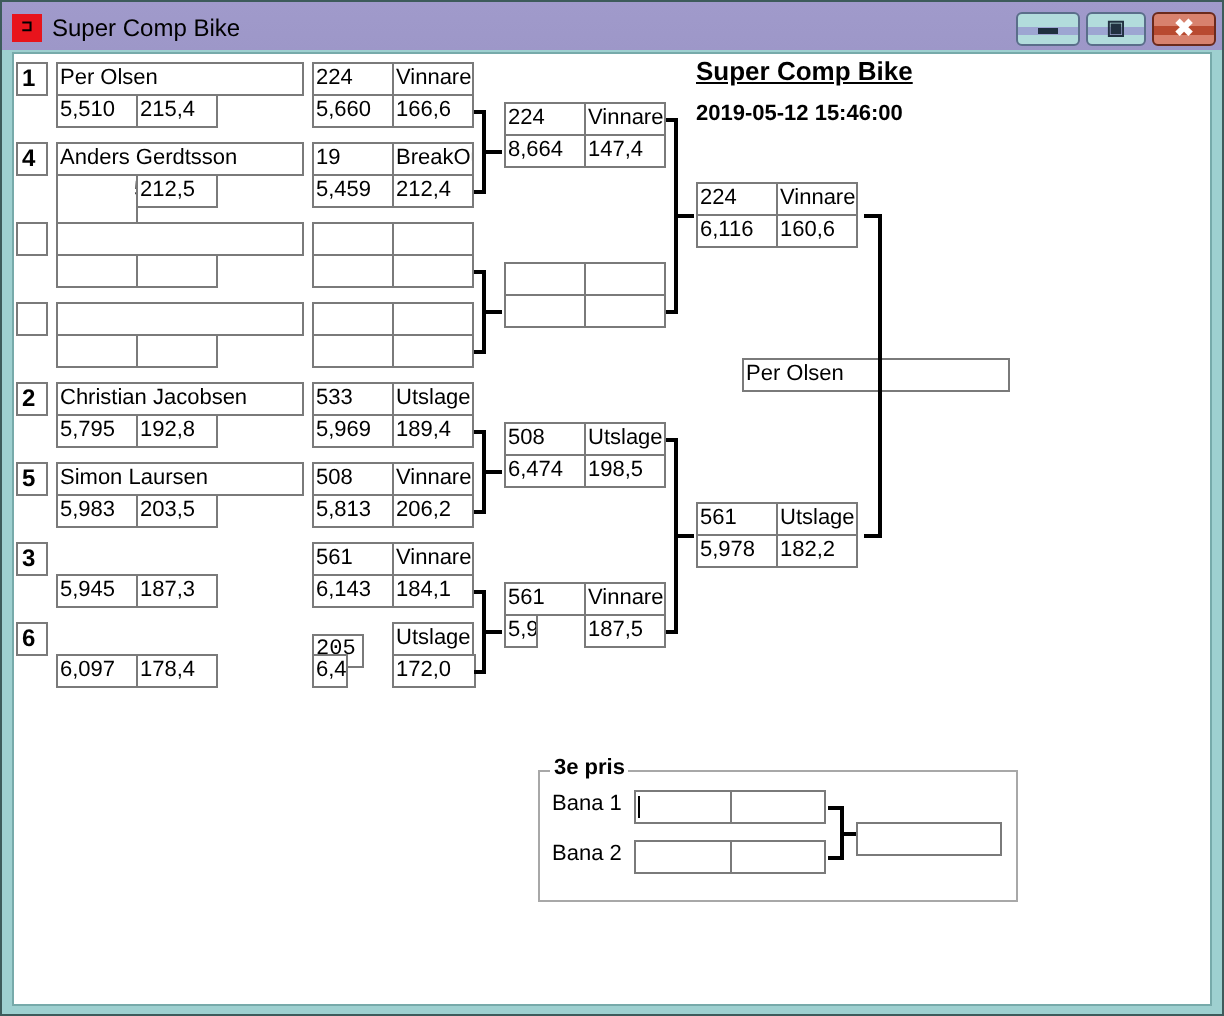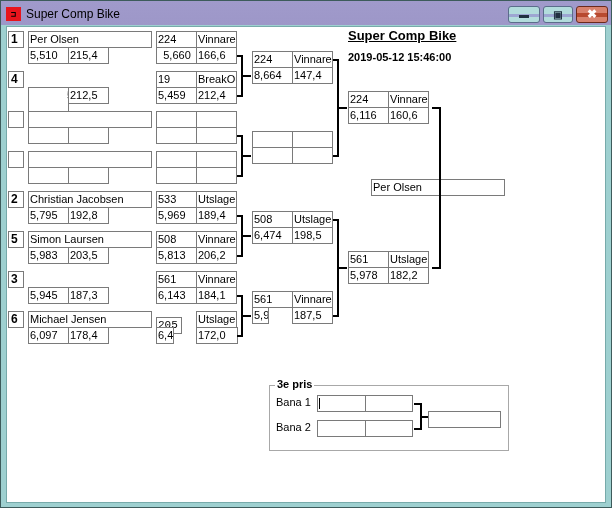--- a/index.html
+++ b/index.html
@@ -62,23 +62,24 @@
     <div class="ln" style="left:407px;top:376px;width:7px;height:2px;"></div>
     <div class="ln" style="left:407px;top:401px;width:7px;height:2px;"></div>
     <div class="ln" style="left:413px;top:376px;width:2px;height:27px;"></div>
     <div class="ln" style="left:414px;top:389px;width:7px;height:2px;"></div>
   <div class="box seed" style="left: 1px; top: 4px; width: 16px; height: 17px;">1</div>
       <div class="box" style="left: 21px; top: 4px; width: 124px; height: 17px;">Per Olsen</div>
       <div class="box" style="left: 21px; top: 20px; width: 41px; height: 17px;">5,510</div>
       <div class="box" style="left: 61px; top: 20px; width: 41px; height: 17px;">215,4</div>
       <div class="box" style="left: 149px; top: 4px; width: 41px; height: 17px;">224</div>
       <div class="box" style="left: 189px; top: 4px; width: 41px; height: 17px;">Vinnare</div>
-      <div class="box" style="left: 149px; top: 20px; width: 41px; height: 17px; text-align: center;">5,660</div>
+      <div class="box" style="left: 149px; top: 20px; width: 41px; height: 17px;">5,660</div>
       <div class="box" style="left: 189px; top: 20px; width: 41px; height: 17px;">166,6</div>
       <div class="box seed" style="left: 1px; top: 44px; width: 16px; height: 17px;">4</div>
+      <div class="box" style="left: 21px; top: 44px; width: 124px; height: 17px;">Anders Gerdtsson</div>
       <div class="box" style="left: 21px; top: 60px; width: 41px; height: 30px; padding-left: 38px;">5,956</div>
       <div class="box" style="left: 61px; top: 60px; width: 41px; height: 17px;">212,5</div>
       <div class="box" style="left: 149px; top: 44px; width: 41px; height: 17px;">19</div>
       <div class="box" style="left: 189px; top: 44px; width: 41px; height: 17px;">BreakOut</div>
       <div class="box" style="left: 149px; top: 60px; width: 41px; height: 17px;">5,459</div>
       <div class="box" style="left: 189px; top: 60px; width: 41px; height: 17px;">212,4</div>
       <div class="box seed" style="left: 1px; top: 84px; width: 16px; height: 17px;"></div>
       <div class="box" style="left: 21px; top: 84px; width: 124px; height: 17px;"></div>
       <div class="box" style="left: 21px; top: 100px; width: 41px; height: 17px;"></div>
       <div class="box" style="left: 61px; top: 100px; width: 41px; height: 17px;"></div>
@@ -111,21 +112,20 @@
       <div class="box" style="left: 149px; top: 220px; width: 41px; height: 17px;">5,813</div>
       <div class="box" style="left: 189px; top: 220px; width: 41px; height: 17px;">206,2</div>
       <div class="box seed" style="left: 1px; top: 244px; width: 16px; height: 17px;">3</div>
       <div class="box" style="left: 21px; top: 260px; width: 41px; height: 17px;">5,945</div>
       <div class="box" style="left: 61px; top: 260px; width: 41px; height: 17px;">187,3</div>
       <div class="box" style="left: 149px; top: 244px; width: 41px; height: 17px;">561</div>
       <div class="box" style="left: 189px; top: 244px; width: 41px; height: 17px;">Vinnare</div>
       <div class="box" style="left: 149px; top: 260px; width: 41px; height: 17px;">6,143</div>
       <div class="box" style="left: 189px; top: 260px; width: 41px; height: 17px;">184,1</div>
       <div class="box seed" style="left: 1px; top: 284px; width: 16px; height: 17px;">6</div>
-      <div class="box" style="left: 21px; top: 284px; width: 124px; height: 17px;">Michael Jensen</div>
       <div class="box" style="left: 21px; top: 300px; width: 41px; height: 17px;">6,097</div>
       <div class="box" style="left: 61px; top: 300px; width: 41px; height: 17px;">178,4</div>
       <div class="box" style="left: 149px; top: 290px; width: 26px; height: 17px; font-family: Liberation Mono, monospace;">205</div>
       <div class="box" style="left: 189px; top: 284px; width: 41px; height: 17px;">Utslagen</div>
       <div class="box" style="left: 149px; top: 300px; width: 18px; height: 17px;">6,461</div>
       <div class="box" style="left: 189px; top: 300px; width: 42px; height: 17px;">172,0</div>
       <div class="ln" style="left: 230px; top: 28px; width: 6px; height: 2px;"></div>
       <div class="ln" style="left: 230px; top: 68px; width: 6px; height: 2px;"></div>
       <div class="ln" style="left: 234px; top: 28px; width: 2px; height: 42px;"></div>
       <div class="ln" style="left: 234px; top: 48px; width: 10px; height: 2px;"></div>

